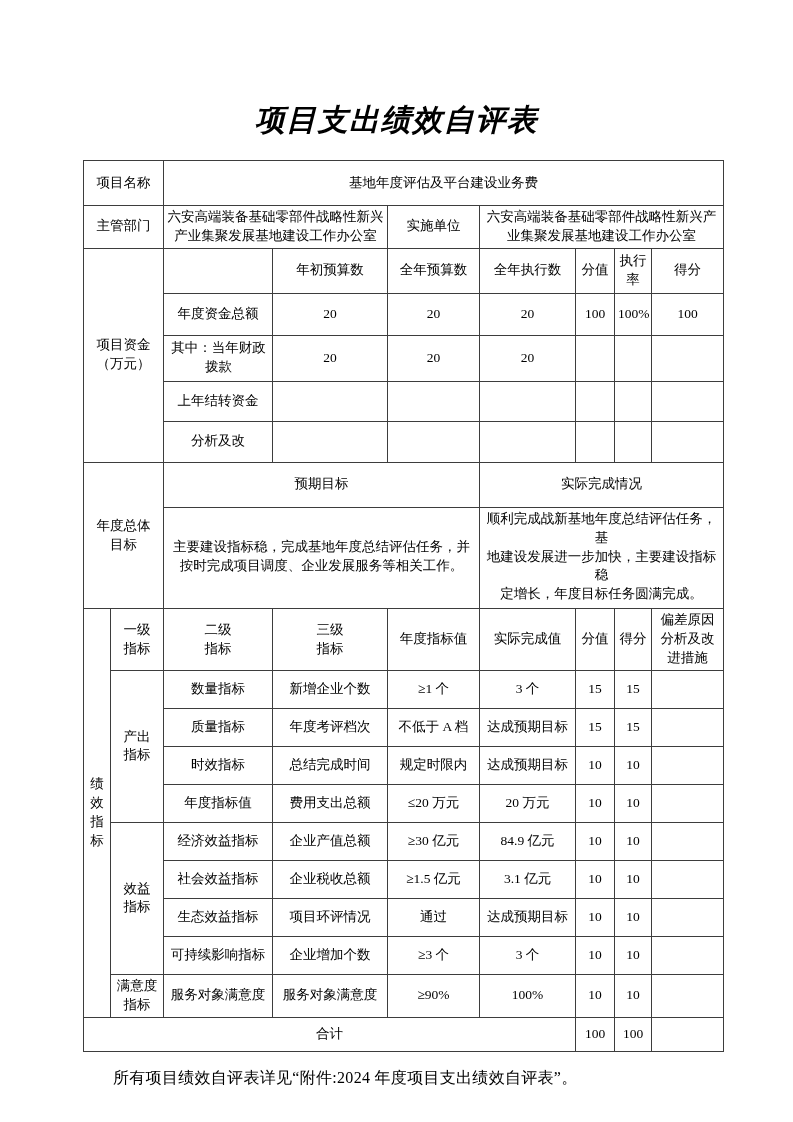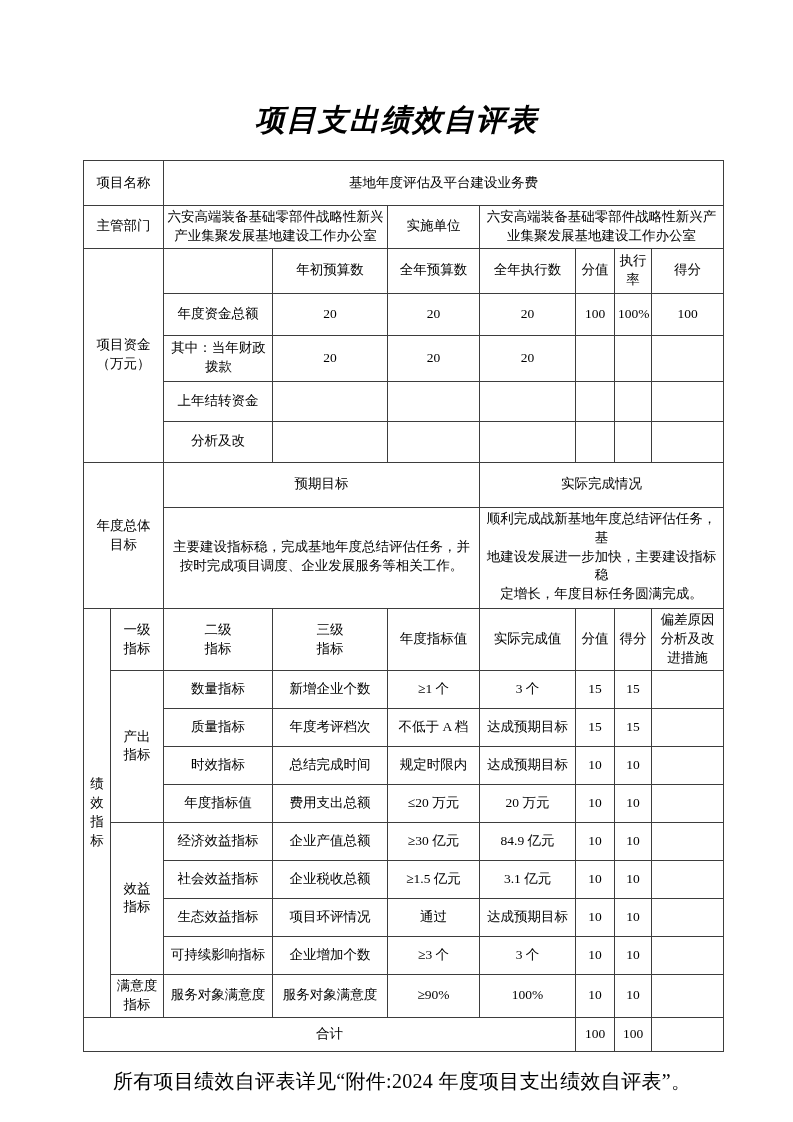--- a/index.html
+++ b/index.html
@@ -45,21 +45,21 @@
     font-size: 12.8px;
     line-height: 1.5;
     padding: 3px 5px !important;
     font-family: Liberation Mono, monospace;
   }
   .vlabel { line-height: 1.9; }
   .hdrcell { line-height: 1.4; }
   .footer-note {
     width: 640px;
     margin: 15px 0 0 83px;
-    font-size: 20px;
+    font-size: 16px;
     line-height: 1.4;
     text-indent: 30px;
     letter-spacing: 0.3px;
   }
 </style>
 </head>
 <body>
 
 <div class="page">
 

